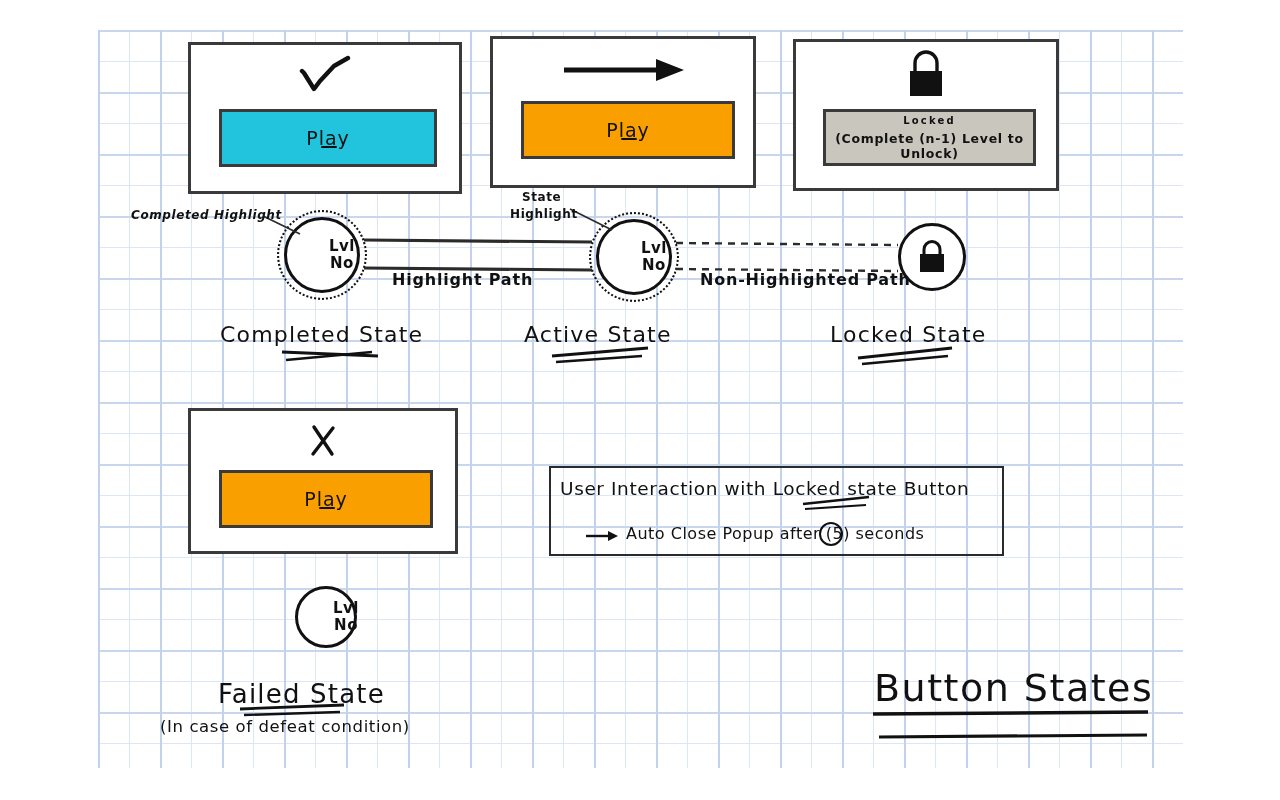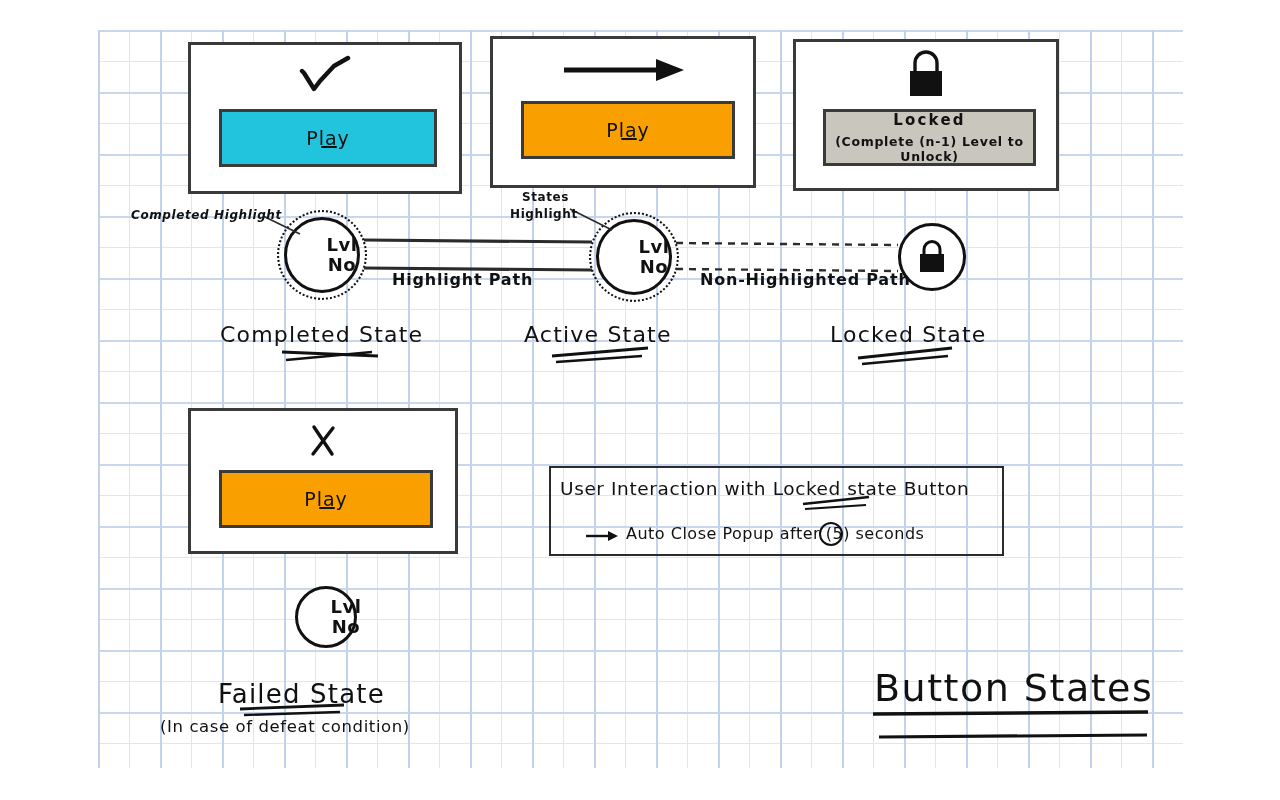--- a/index.html
+++ b/index.html
@@ -82,21 +82,21 @@
     content: "";
     position: absolute;
     left: 34%;
     bottom: 1px;
     width: 36%;
     height: 2.5px;
     background: #111111;
     border-radius: 2px;
   }
   .locked-title {
-    font-size: 15px;
+    font-size: 10px;
     font-weight: 700;
     letter-spacing: 2.2px;
     margin-bottom: 5px;
   }
   .locked-sub {
     font-size: 12.5px;
     font-weight: 700;
     letter-spacing: 0.7px;
   }
 
@@ -106,21 +106,21 @@
     border-radius: 50%;
     background: #ffffff;
     border: 3px solid #111111;
     display: flex;
     flex-direction: column;
     align-items: center;
     justify-content: center;
     line-height: 1.12;
   }
   .node-line {
-    font-size: 18px;
+    font-size: 15px;
     font-weight: 600;
     color: #111111;
     letter-spacing: 0.5px;
     margin-left: 40px;
   }
   .ring {
     position: absolute;
     border-radius: 50%;
     border: 2.2px dotted #111111;
   }
@@ -261,21 +261,21 @@
     </g>
 
     <g>
       <line x1="873" y1="714" x2="1148" y2="712" stroke="#111111" stroke-width="3.6"></line>
       <line x1="879" y1="737" x2="1147" y2="735" stroke="#111111" stroke-width="3.2"></line>
     </g>
   </svg>
 
   <div class="hand ann-small" style="left:131px; top:208px;font-style:italic;">Completed Highlight</div>
 
-  <div class="hand ann-small" style="left:522px; top:190px;">States</div>
+  <div class="hand ann-small" style="left:522px; top:190px;">State</div>
   <div class="hand ann-small" style="left:510px; top:207px;">Highlight</div>
 
   <div class="hand ann-path" style="left:392px; top:270px;">Highlight Path</div>
 
   <div class="hand ann-path" style="left:700px; top:270px;">Non-Highlighted Path</div>
 
   <div class="hand state-label" style="left:220px; top:322px;">Completed State</div>
 
   <div class="hand state-label" style="left:524px; top:322px;">Active State</div>
 

